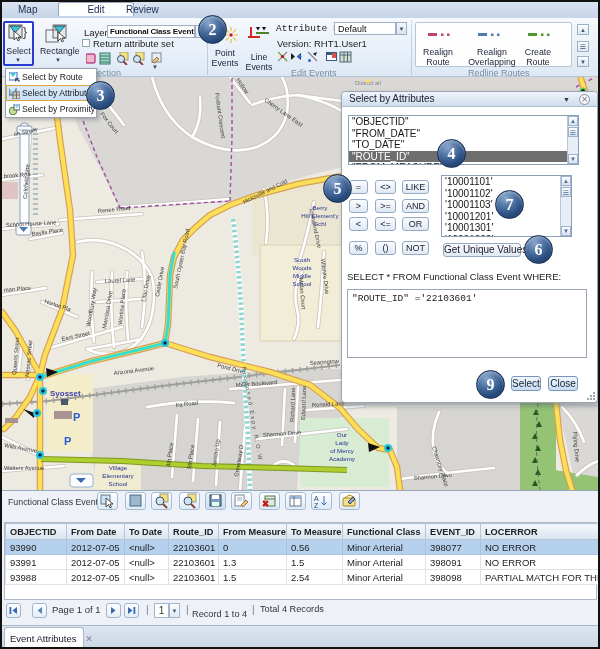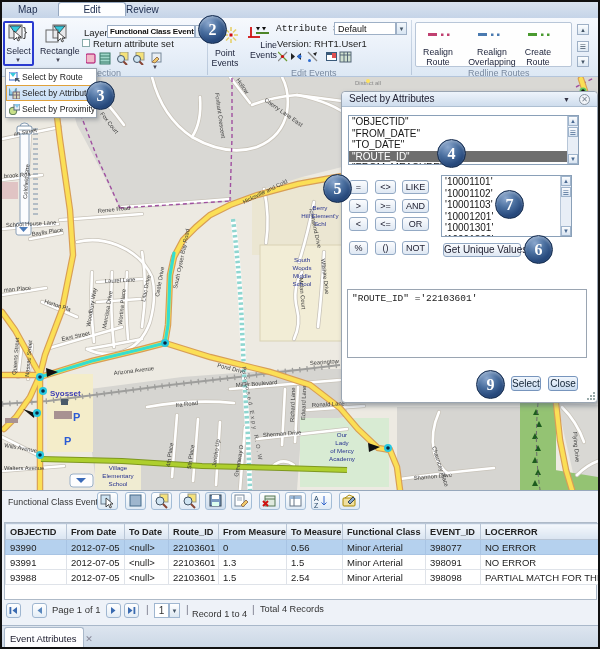--- a/index.html
+++ b/index.html
@@ -1,21 +1,21 @@
 <!DOCTYPE html>
 <html><head><meta charset="utf-8">
 <style>
 *{margin:0;padding:0;box-sizing:border-box;font-family:"Liberation Sans",sans-serif;}
 body{width:600px;height:649px;overflow:hidden;background:#fff;}
 #app{position:relative;width:600px;height:649px;background:#fff;overflow:hidden;}
 .abs{position:absolute;}
 
 #tabbar{left:2px;top:2px;width:596px;height:16px;background:linear-gradient(#d9e3f0,#c5d4e8);}
 .tab{position:absolute;top:0;font-size:10px;color:#1c2c4e;}
-#tabEdit{left:58px;top:2px;width:68px;height:14px;background:#fdfeff;border:1px solid #96a8c0;border-bottom:none;border-radius:3px 3px 0 0;text-align:center;font-size:10px;color:#1c2c4e;line-height:13px;}
+#tabEdit{left:58px;top:2px;width:76px;height:14px;background:#fdfeff;border:1px solid #96a8c0;border-bottom:none;border-radius:3px 3px 0 0;text-align:center;font-size:10px;color:#1c2c4e;line-height:13px;}
 #ribbon{left:2px;top:18px;width:596px;height:59px;background:linear-gradient(#f6f9fd,#e9f0f9 55%,#dde8f4);border-bottom:1px solid #b4c5db;}
 .grplabel{position:absolute;font-size:9px;color:#7a8aa0;}
 .vsep{position:absolute;width:1px;background:linear-gradient(#cfdaE8,#b9c8db);}
 #selbtn{left:3px;top:21px;width:31px;height:45px;border:2px solid #2a3bd0;background:linear-gradient(#fdfeff,#dfeafa);border-radius:2px;}
 .btnlbl{position:absolute;font-size:8.8px;white-space:nowrap;color:#1a2038;text-align:center;}
 .dda{position:absolute;font-size:6px;color:#445;}
 .fld{position:absolute;background:#fff;border:1px solid #9eb0c6;font-size:9px;color:#111;white-space:nowrap;overflow:hidden;}
 
 #bpanel{left:2px;top:490px;width:596px;height:157px;background:#eef2f8;border-top:1px solid #97a8bc;}
 .tbtn{position:absolute;top:492px;width:21px;height:18px;border:1px solid #a3bcd6;border-radius:3px;background:linear-gradient(#ffffff,#dfeaf5);}
@@ -412,21 +412,21 @@
       <rect x="5.5" y="6.5" width="3" height="3" fill="#d01010"></rect>
     </svg>
 <div class="btnlbl" style="left:207px;top:48px;width:36px;">Point<br>Events</div>
 <svg class="abs" style="left:248px;top:27px" width="21" height="12" viewBox="0 0 21 12">
       <line x1="3" y1="0" x2="3" y2="10" stroke="#d01010" stroke-width="1.8"></line>
       <line x1="0" y1="10" x2="12" y2="10" stroke="#d01010" stroke-width="1.8"></line>
       <path d="M8 0 L12 0 L10 3.5 Z" fill="#111"></path>
       <path d="M14 0 L18 0 L16 3.5 Z" fill="#111"></path>
       <line x1="8" y1="6" x2="21" y2="6" stroke="#3a7a10" stroke-width="1.8"></line>
     </svg>
-<div class="btnlbl" style="left:241px;top:40px;width:36px;text-align:right;">Line<br>Events</div>
+<div class="btnlbl" style="left:241px;top:52px;width:36px;">Line<br>Events</div>
 
 <div class="abs" style="left:276px;top:23px;font-size:9.5px;color:#222;white-space:nowrap;font-family:Liberation Mono, monospace;">Attribute Set:</div>
 <div class="fld" style="left:334px;top:22px;width:62px;height:13px;padding-left:3px;line-height:12px;">Default</div>
 <div class="abs" style="left:396px;top:22px;width:11px;height:13px;border:1px solid #9eb0c6;background:linear-gradient(#f2f7fc,#d8e5f2);font-size:6px;color:#456;text-align:center;line-height:12px;">▼</div>
 <div class="abs" style="left:277px;top:38px;font-size:9.5px;color:#222;white-space:nowrap;">Version: RHT1.User1</div>
 <svg class="abs" style="left:278px;top:51px" width="74" height="12" viewBox="0 0 74 12">
       <g transform="translate(0,0)">
         <line x1="0" y1="10" x2="9" y2="1" stroke="#888" stroke-width="1.2"></line>
         <line x1="0" y1="1" x2="9" y2="10" stroke="#6a9a30" stroke-width="1.2"></line>
         <circle cx="4.5" cy="5.5" r="1.6" fill="#d01010"></circle>
@@ -656,20 +656,21 @@
 <div class="lrow">'10001201'</div>
 <div class="lrow">'10001301'</div>
 <div class="lrow">'10001302'</div>
 <div class="sbar">
           <div class="sb" style="top:0;">▲</div>
           <div class="sb" style="top:11px;font-size:7px;">☰</div>
           <div class="sb" style="bottom:0;">▼</div>
         </div>
 </div>
 <div class="opbtn" style="left:101px;top:151px;width:78px;font-size:10px;">Get Unique Values</div>
+<div style="position:absolute;left:5px;top:179px;font-size:9.5px;color:#222;white-space:nowrap;">SELECT * FROM Functional Class Event WHERE:</div>
 <div style="position:absolute;left:5px;top:197px;width:240px;height:69px;background:#fff;border:1px solid #9aa5b2;font-family:'Liberation Mono',monospace;font-size:9.5px;color:#222;padding:3px 0 0 4px;">"ROUTE_ID" ='22103601'</div>
 <div class="blueb" style="left:169px;top:284px;width:30px;">Select</div>
 <div class="blueb" style="left:206px;top:284px;width:30px;">Close</div>
 <svg style="position:absolute;right:2px;bottom:2px;" width="8" height="8" viewBox="0 0 8 8">
         <g fill="#9aa">
           <rect x="6" y="0" width="2" height="2"></rect>
           <rect x="6" y="3" width="2" height="2"></rect>
           <rect x="6" y="6" width="2" height="2"></rect>
           <rect x="3" y="3" width="2" height="2"></rect>
           <rect x="3" y="6" width="2" height="2"></rect>

